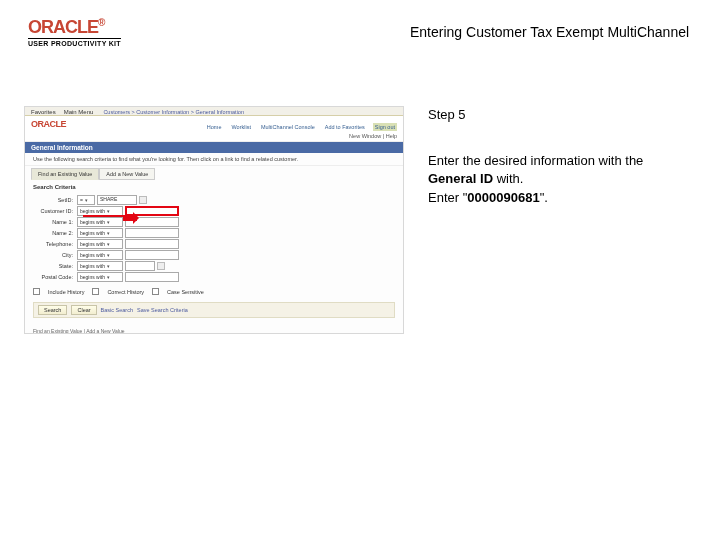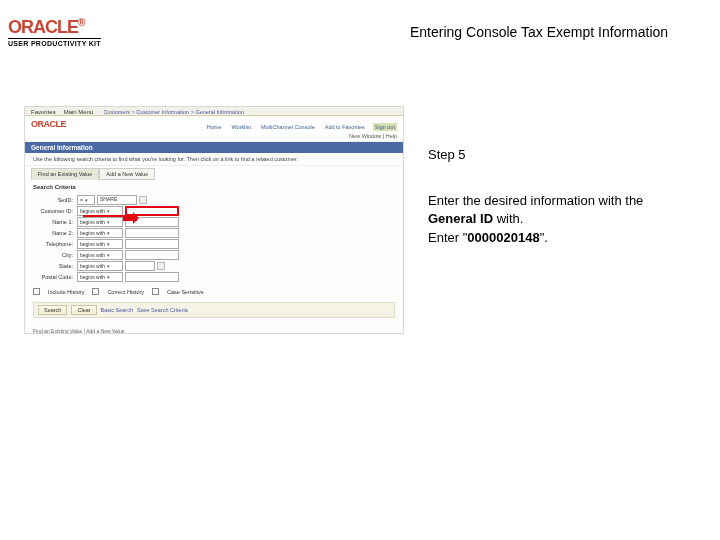--- a/index.html
+++ b/index.html
@@ -6,21 +6,21 @@
   body {
     width: 720px;
     height: 540px;
     background: #fff;
     font-family: Arial, Helvetica, sans-serif;
     position: relative;
   }
   .logo-block {
     position: absolute;
     top: 18px;
-    left: 8px;
+    left: 28px;
   }
   .oracle-logo {
     font-family: "Arial Black", Arial, sans-serif;
     font-weight: 900;
     letter-spacing: -1px;
     color: #c74634;
     font-size: 18px;
     line-height: 1;
   }
   .oracle-logo .r { font-size: 10px; vertical-align: top; color: #c74634; }
@@ -207,34 +207,34 @@
     color: #666;
   }
   .instr {
     position: absolute;
     top: 106px;
     left: 428px;
     width: 260px;
     font-size: 13px;
     line-height: 1.4;
   }
-  .step { margin-bottom: 28px; font-size: 13px; margin-top: 40px; }
+  .step { margin-bottom: 28px; font-size: 13px; }
   .bold { font-weight: bold; }
 </style>
 </head>
 <body>
 
 <div class="logo-block">
   <div class="oracle-logo">
     <span>ORACLE</span><span class="r">®</span>
   </div>
   <div class="upk-line">USER PRODUCTIVITY KIT</div>
 </div>
 
-<div class="title-line">Entering Console Tax Exempt Information</div>
+<div class="title-line">Entering Customer Tax Exempt MultiChannel</div>
 
 <div class="screenshot">
   <div class="ss-nav">
     <div class="ss-nav-tabs">
       <span>Favorites</span>
       <span>Main Menu</span>
     </div>
     <span class="ss-nav-crumb">Customers  &gt;  Customer Information  &gt;  General Information</span>
   </div>
   <div class="ss-nav-bottom">
@@ -318,15 +318,15 @@
     <span style="color:#4b5a9e;">Save Search Criteria</span>
   </div>
 
   <div class="ss-footer">Find an Existing Value | Add a New Value</div>
 </div>
 
 <div class="instr">
   <div class="step">Step 5</div>
   <div>
     <span>Enter the desired information with the </span><span class="bold">General ID</span><span> with.</span><br>
-    <span>Enter "</span><span class="bold">0000020148</span><span>".</span>
+    <span>Enter "</span><span class="bold">0000090681</span><span>".</span>
   </div>
 </div>
 
 </body></html>

